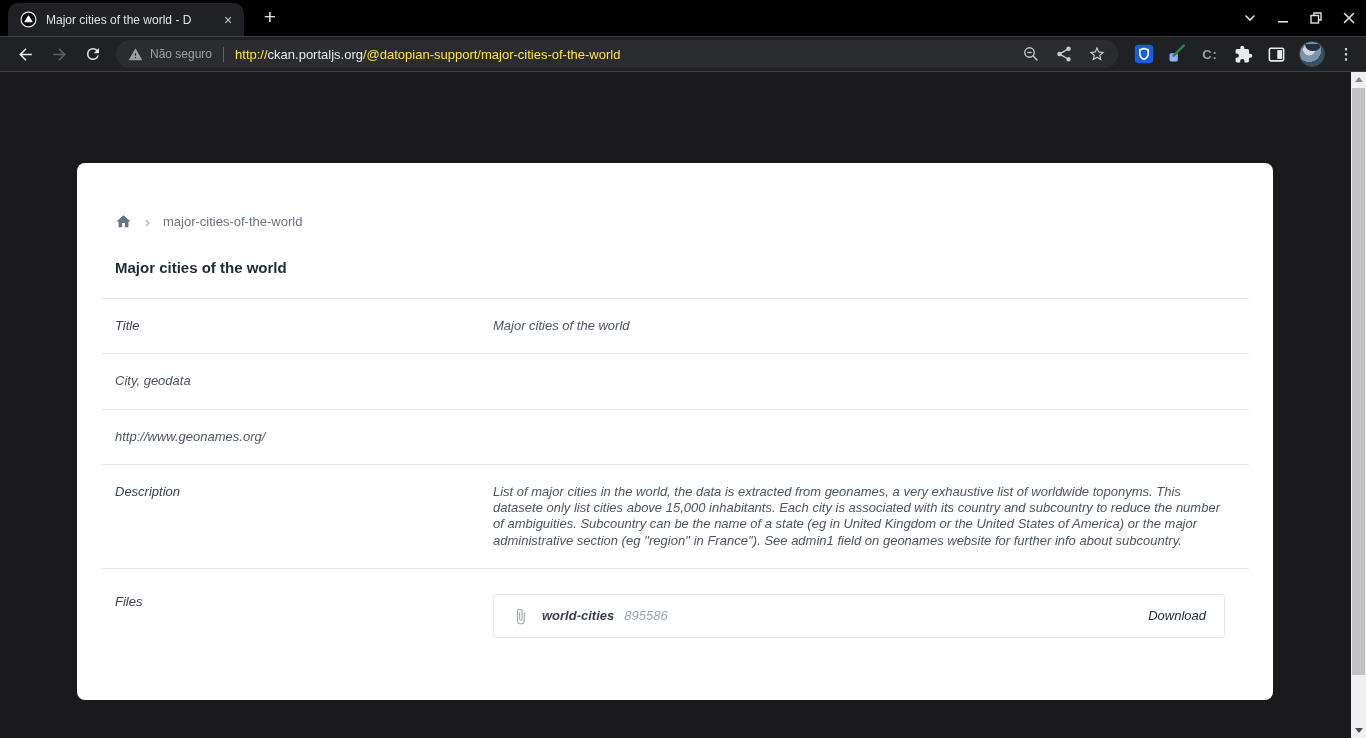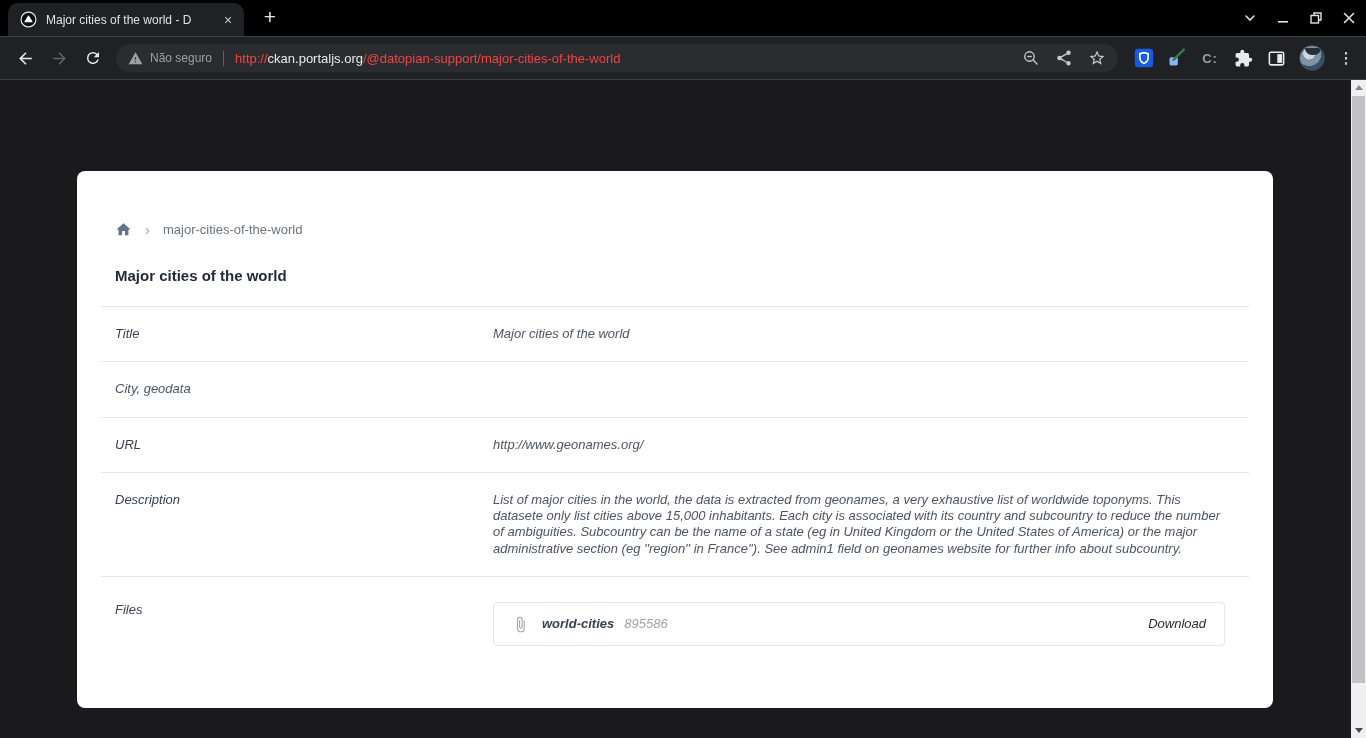--- a/index.html
+++ b/index.html
@@ -14,29 +14,29 @@
   .tab-title { flex:1; margin-left:9px; font-size:12px; color:#dfe1e5; white-space:nowrap; overflow:hidden; position:relative; }
   .tab-title::after { content:""; position:absolute; right:0; top:0; bottom:0; width:22px;
          background:linear-gradient(to right, rgba(32,33,36,0), #202124); }
   .tab-close { width:16px; height:16px; color:#c7c9cc; font-size:14px; line-height:16px; text-align:center; flex:0 0 auto; cursor:pointer; }
   .new-tab { position:absolute; left:256px; top:4px; width:28px; height:28px; color:#dfe1e5; font-size:21px;
          line-height:26px; text-align:center; border-radius:50%; }
   .win-controls { position:absolute; right:2px; top:0; height:36px; display:flex; align-items:center; gap:14px; padding-right:6px; }
   .win-btn { width:19px; height:19px; display:flex; align-items:center; justify-content:center; }
 
   
-  .toolbar { height:44px; background:#202124; border-top:1px solid #3c4043; border-bottom:1px solid #3c4043;
+  .toolbar { height:36px; background:#202124; border-top:1px solid #3c4043; border-bottom:1px solid #3c4043;
              display:flex; align-items:center; padding:0 8px; flex:0 0 auto; }
   .nav-btn { width:30px; height:30px; display:flex; align-items:center; justify-content:center; margin:0 2px; border-radius:50%; }
   .omnibox { flex:1; height:28px; margin:0 6px 0 6px; background:#2b2c2f; border-radius:14px;
              display:flex; align-items:center; padding:0 12px; min-width:0; }
   .sec-label { font-size:12px; color:#9aa0a6; margin-left:7px; white-space:nowrap; }
   .omni-sep { width:1px; height:15px; background:#5f6368; margin:0 11px; }
   .url { font-size:13px; white-space:nowrap; overflow:hidden; min-width:0; }
-  .url .dim { color:#ef4444; }
+  .url .dim { color:#fde047; }
   .url .host { color:#e8eaed; }
   .omni-spacer { flex:1; }
   .omni-icon { width:18px; height:18px; margin-left:15px; flex:0 0 auto; }
   .ext-area { display:flex; align-items:center; gap:13px; padding:0 4px 0 10px; }
   .ext-icon { width:20px; height:20px; display:flex; align-items:center; justify-content:center; position:relative; }
   .c-ext { font-size:13px; font-weight:bold; color:#9aa0a6; letter-spacing:1px; }
   .avatar { width:26px; height:26px; border-radius:50%; background:radial-gradient(circle at 38% 32%, #cfd6de 0 26%, #7d93a8 27% 55%, #37506b 56% 100%); border:1px solid #444; overflow:hidden; position:relative; }
   .avatar::after { content:""; position:absolute; left:5px; top:2px; width:16px; height:7px; background:#23303d; border-radius:0 0 8px 8px; }
   .kebab { color:#c7c9cc; font-size:15px; font-weight:bold; width:16px; text-align:center; }
 
@@ -192,21 +192,20 @@
 
       <div class="dtable">
         <div class="drow">
           <div class="dlabel">Title</div>
           <div class="dvalue">Major cities of the world</div>
         </div>
         <div class="drow">
           <div class="dvalue">City, geodata</div>
         </div>
         <div class="drow">
-          <div class="dlabel">URL</div>
           <div class="dvalue">http://www.geonames.org/</div>
         </div>
         <div class="drow">
           <div class="dlabel">Description</div>
           <div class="dvalue">List of major cities in the world, the data is extracted from geonames, a very exhaustive list of worldwide toponyms. This datasete only list cities above 15,000 inhabitants. Each city is associated with its country and subcountry to reduce the number of ambiguities. Subcountry can be the name of a state (eg in United Kingdom or the United States of America) or the major administrative section (eg ''region'' in France''). See admin1 field on geonames website for further info about subcountry.</div>
         </div>
         <div class="drow last">
           <div class="dlabel">Files</div>
           <div class="dvalue">
             <div class="file-card">

